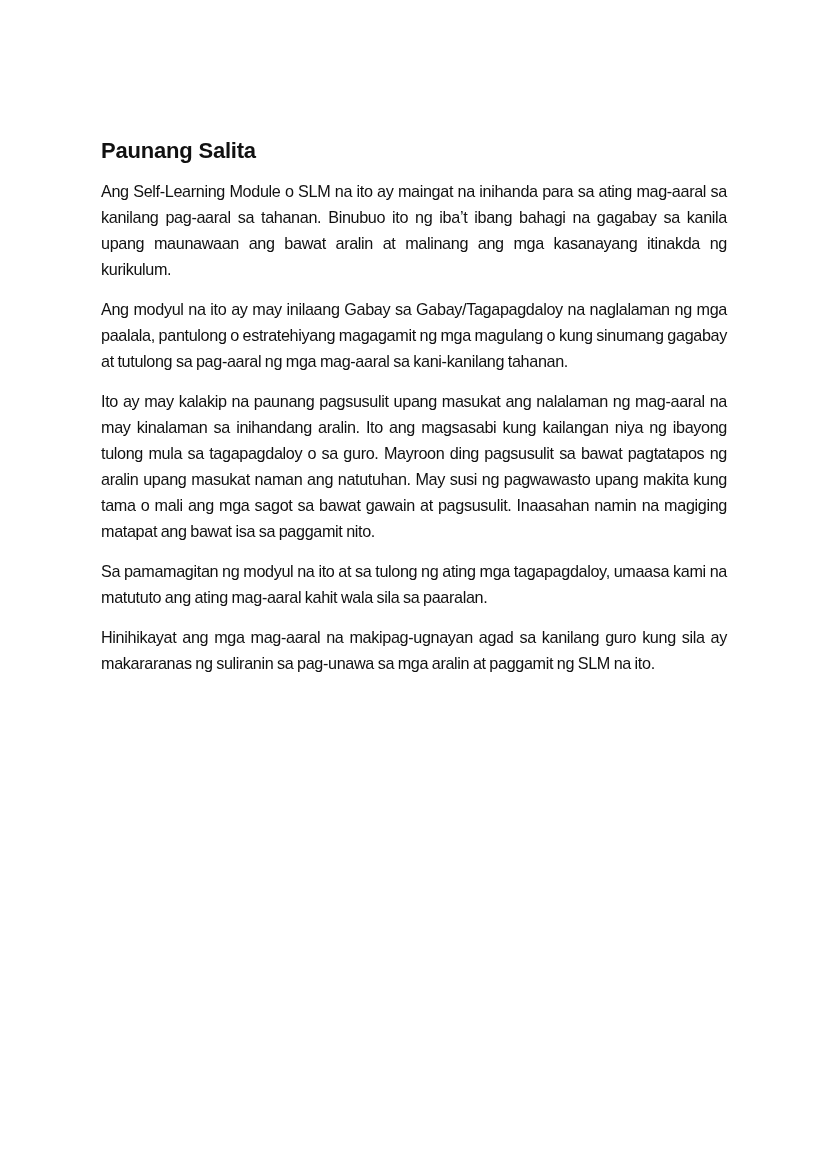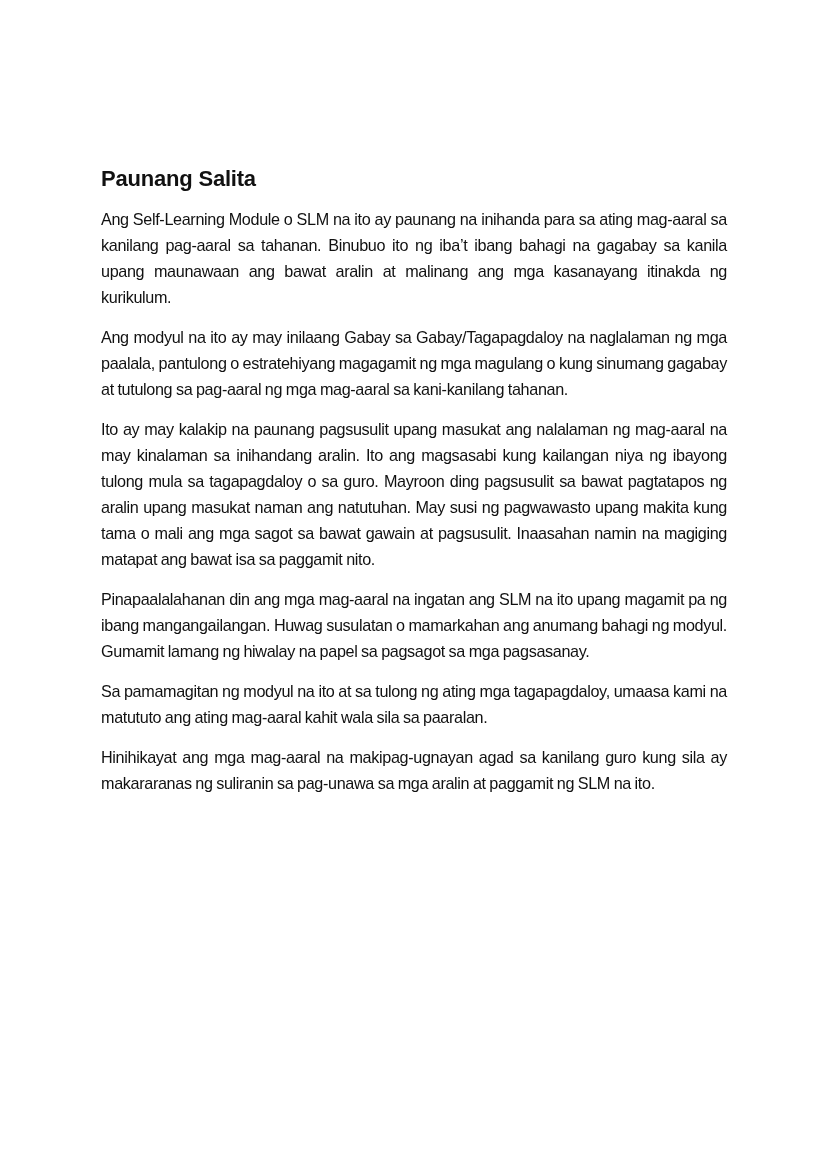--- a/index.html
+++ b/index.html
@@ -13,21 +13,20 @@
       position: relative;
       overflow: hidden;
       font-family: "Liberation Sans", "DejaVu Sans", sans-serif;
       color: #111111;
     }
     .page {
       position: absolute;
       left: 101px;
       top: 136px;
       width: 626px;
-      margin-top: 28px;
     }
     .page-title {
       font-size: 22px;
       font-weight: bold;
       margin: 0 0 12px 0;
       line-height: 30px;
       letter-spacing: -0.2px;
     }
     .para {
       font-size: 16.2px;
@@ -36,19 +35,18 @@
       text-align: justify;
       letter-spacing: -0.35px;
       word-spacing: -0.5px;
     }
   </style>
 </head>
 <body>
 
 <div class="page">
   <h1 class="page-title">Paunang Salita</h1>
-  <p class="para">Ang Self-Learning Module o SLM na ito ay paunang na inihanda para sa ating mag-aaral sa kanilang pag-aaral sa tahanan. Binubuo ito ng iba’t ibang bahagi na gagabay sa kanila upang maunawaan ang bawat aralin at malinang ang mga kasanayang itinakda ng kurikulum.</p>
+  <p class="para">Ang Self-Learning Module o SLM na ito ay maingat na inihanda para sa ating mag-aaral sa kanilang pag-aaral sa tahanan. Binubuo ito ng iba’t ibang bahagi na gagabay sa kanila upang maunawaan ang bawat aralin at malinang ang mga kasanayang itinakda ng kurikulum.</p>
   <p class="para">Ang modyul na ito ay may inilaang Gabay sa Gabay/Tagapagdaloy na naglalaman ng mga paalala, pantulong o estratehiyang magagamit ng mga magulang o kung sinumang gagabay at tutulong sa pag-aaral ng mga mag-aaral sa kani-kanilang tahanan.</p>
   <p class="para">Ito ay may kalakip na paunang pagsusulit upang masukat ang nalalaman ng mag-aaral na may kinalaman sa inihandang aralin. Ito ang magsasabi kung kailangan niya ng ibayong tulong mula sa tagapagdaloy o sa guro. Mayroon ding pagsusulit sa bawat pagtatapos ng aralin upang masukat naman ang natutuhan.  May susi ng pagwawasto upang makita kung tama o mali ang mga sagot sa bawat gawain at pagsusulit. Inaasahan namin na magiging matapat ang bawat isa sa paggamit nito.</p>
-  <p class="para">Pinapaalalahanan din ang mga mag-aaral na ingatan ang SLM na ito upang magamit pa ng ibang mangangailangan. Huwag susulatan o mamarkahan ang anumang bahagi ng modyul. Gumamit lamang ng hiwalay na papel sa pagsagot sa mga pagsasanay.</p>
   <p class="para">Sa pamamagitan ng modyul na ito at sa tulong ng ating mga tagapagdaloy, umaasa kami na matututo ang ating mag-aaral kahit wala sila sa paaralan.</p>
   <p class="para">Hinihikayat ang mga mag-aaral na makipag-ugnayan agad sa kanilang guro kung sila ay makararanas ng suliranin sa pag-unawa sa mga aralin at paggamit ng SLM na ito.</p>
 </div>
 
 </body></html>

